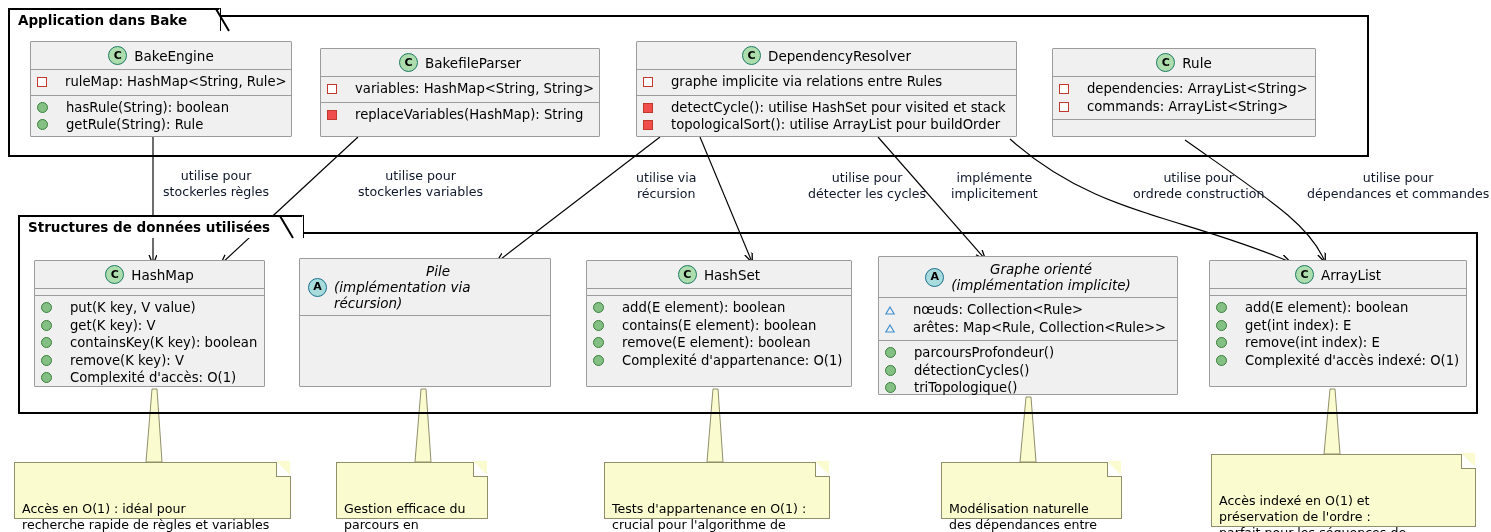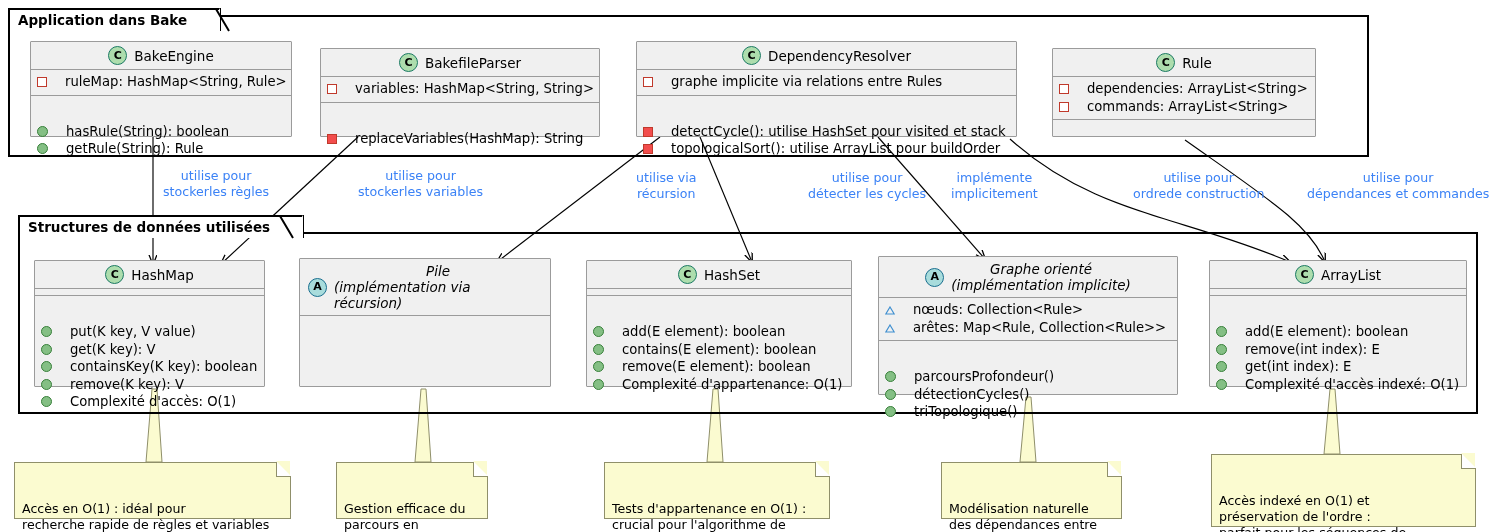--- a/index.html
+++ b/index.html
@@ -40,21 +40,21 @@
     gap:7px;padding:4px 8px;
     font-size:13.5px;color:#000;line-height:16px;
   }
   .cls .hdr.two{flex-direction:row;align-items:center;}
   .cls .titlewrap{display:flex;flex-direction:column;align-items:center;line-height:16px;}
   .cls .titlewrap.abst{font-style:italic;}
   .cls .sect{
     box-sizing:border-box;padding:3px 6px 4px 6px;
     border-bottom:1px solid #9b9b9b;
   }
-  .cls .sect:last-child{border-bottom:none;margin-top:24px;}
+  .cls .sect:last-child{border-bottom:none;}
   .cls .sect.empty{padding:0;height:7px;}
   .row{display:flex;align-items:baseline;gap:18px;font-size:13.2px;line-height:17.5px;color:#000;white-space:nowrap;}
 
   
   .vis{display:inline-block;flex:0 0 auto;position:relative;top:-1px;}
   .vis.pub-m{width:9px;height:9px;border-radius:50%;background:#84bf84;border:1px solid #38803a;top:1px;}
   .vis.priv-f{width:8px;height:8px;background:#ffffff;border:1.4px solid #c0392b;top:1px;}
   .vis.priv-m{width:8px;height:8px;background:#f24d4d;border:1.4px solid #c0392b;top:1px;}
   .tri{display:inline-block;width:10px;height:9px;position:relative;top:1px;flex:0 0 auto;}
 
@@ -62,21 +62,21 @@
   .ster{
     flex:0 0 auto;width:17px;height:17px;border-radius:50%;
     display:flex;align-items:center;justify-content:center;
     font-size:11px;font-weight:bold;font-style:normal;
     color:#000;border:1.4px solid #1b7a63;background:#adddad;
   }
   .ster.abstract{background:#a8dcdc;border-color:#1a6f8f;}
 
   
   .elabel{
-    position:absolute;font-size:12.6px;line-height:15.5px;color:#3b82f6;
+    position:absolute;font-size:12.6px;line-height:15.5px;color:#0f172a;
     text-align:center;white-space:nowrap;
   }
 
   
   .note{
     position:absolute;box-sizing:border-box;
     background:#fbfbd0;border:1px solid #8f8f6a;
     font-size:12.6px;line-height:16px;color:#000;
     padding:6px 8px 6px 7px;white-space:pre-line;
   }
@@ -383,25 +383,25 @@
       </span>
     </div>
     <div class="sect empty"></div>
     <div class="sect">
       <div class="row">
           <span class="vis pub-m"></span>
           <span>add(E element): boolean</span>
         </div>
       <div class="row">
           <span class="vis pub-m"></span>
+          <span>get(int index): E</span>
+        </div>
+      <div class="row">
+          <span class="vis pub-m"></span>
           <span>remove(int index): E</span>
-        </div>
-      <div class="row">
-          <span class="vis pub-m"></span>
-          <span>get(int index): E</span>
         </div>
       <div class="row">
           <span class="vis pub-m"></span>
           <span>Complexité d'accès indexé: O(1)</span>
         </div>
     </div>
   </div>
 
   <div class="note" style="left:14px;top:462px;width:277px;height:57px;">
     <span class="fold"></span>

